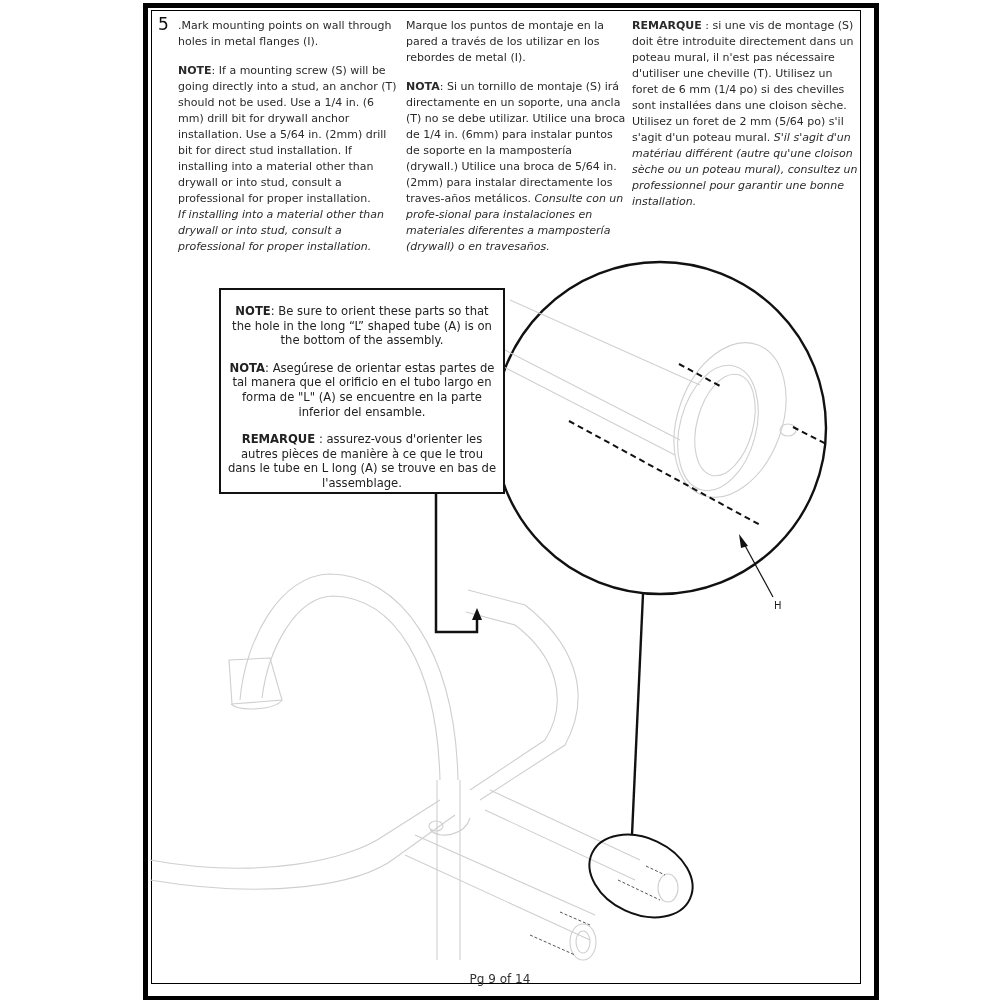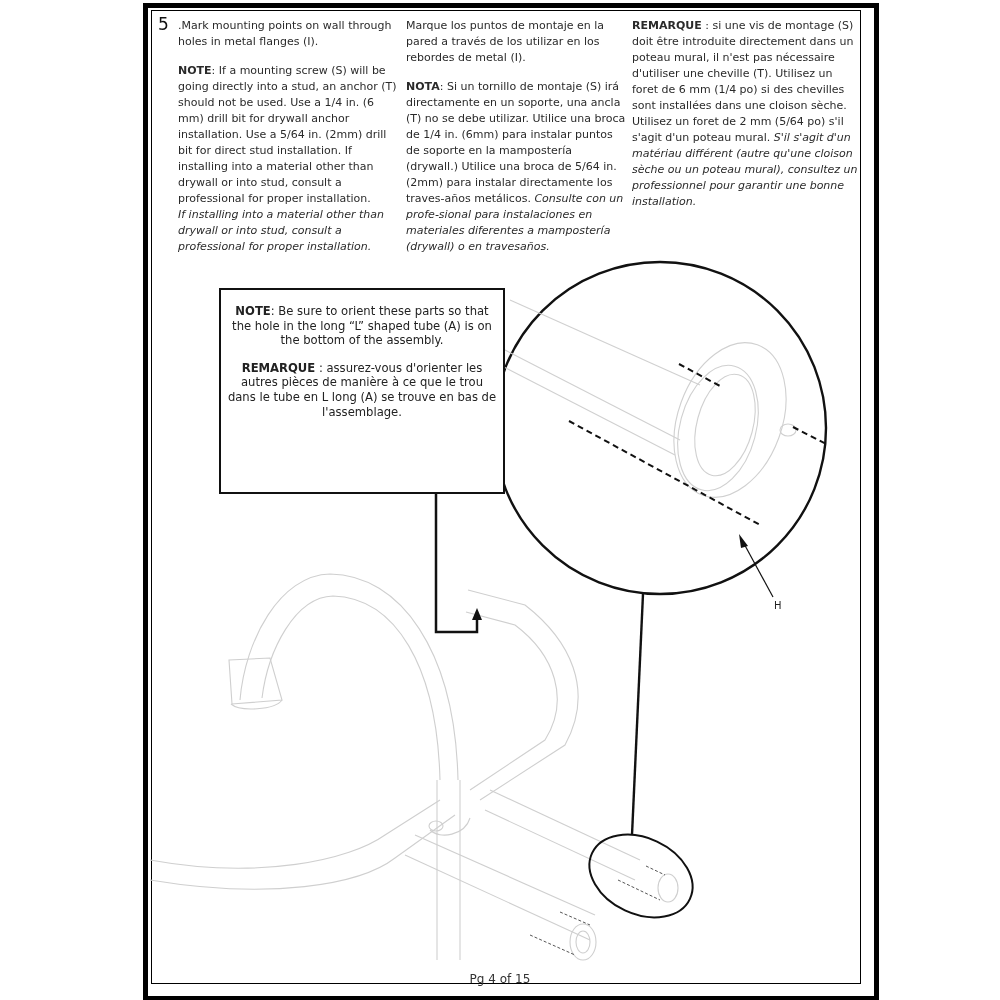--- a/index.html
+++ b/index.html
@@ -106,16 +106,17 @@
   <ellipse cx="641" cy="876" rx="54" ry="38" transform="rotate(25 641 876)" fill="none" stroke="#111" stroke-width="2"></ellipse>
 
   <polyline points="436,494 436,632 477,632 477,618" fill="none" stroke="#111" stroke-width="2.5"></polyline>
   <polygon points="472,620 477,608 482,620" fill="#111"></polygon>
 </svg>
 
 <div class="label-h">H</div>
 
 <div class="callout">
   <p><span class="ul-bold">NOTE</span><span>: Be sure to orient these parts so that the hole in the long “L” shaped tube (A) is on the bottom of the assembly.</span></p>
+  <p><span class="ul-bold">NOTA</span><span>: Asegúrese de orientar estas partes de tal manera que el orificio en el tubo largo en forma de "L" (A) se encuentre en la parte inferior del ensamble.</span></p>
   <p><span class="ul-bold">REMARQUE</span><span> : assurez-vous d'orienter les autres pièces de manière à ce que le trou dans le tube en L long (A) se trouve en bas de l'assemblage.</span></p>
 </div>
 
-<div class="footer">Pg 4 of 15</div>
+<div class="footer">Pg 9 of 14</div>
 
 </body></html>

